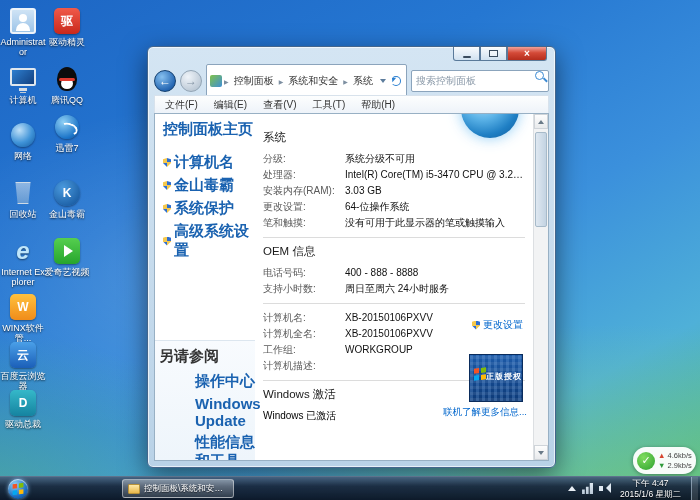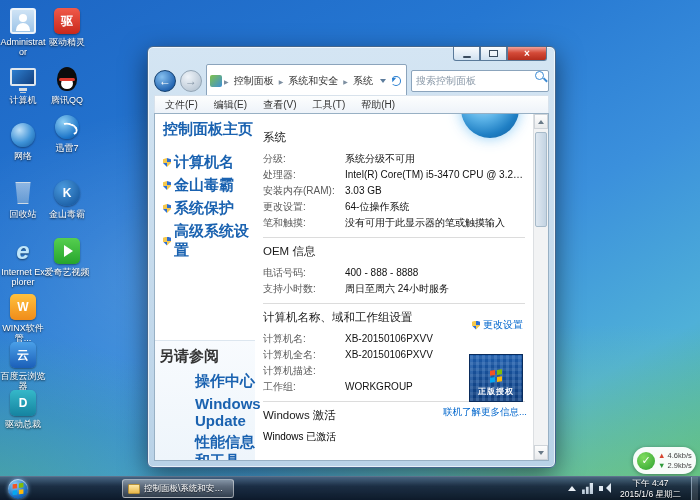--- a/index.html
+++ b/index.html
@@ -113,21 +113,21 @@
   .row .lab { width:82px; flex:0 0 auto; color:#5a5a5a; }
   .row .val { color:#111; white-space:nowrap; overflow:hidden; text-overflow:ellipsis; }
   .divider { height:1px; background:#dcdcdc; margin:6px 0; }
   .bluelink { color:#0066cc; cursor:pointer; }
   #change-settings { position:absolute; right:10px; top:204px; display:flex; align-items:center; gap:3px; }
   #genuine-badge { position:absolute; right:10px; top:240px; width:54px; height:48px; cursor:pointer;
     background:
       repeating-linear-gradient(0deg, rgba(255,255,255,.08) 0 3px, transparent 3px 6px),
       repeating-linear-gradient(90deg, rgba(120,170,230,.25) 0 3px, transparent 3px 6px),
       linear-gradient(#1c5aa8,#0d3a78);
-    border:1px solid #0a2c5c; display:flex; flex-direction:column; align-items:center; justify-content:flex-end; padding-bottom:4px; }
+    border:1px solid #0a2c5c; display:flex; flex-direction:row; align-items:center; justify-content:flex-end; padding-bottom:4px; }
   .flag { width:12px; height:12px; display:grid; grid-template-columns:5px 5px; grid-template-rows:5px 5px; gap:2px; margin-bottom:4px; transform:skewY(-6deg); }
   .flag i { display:block; }
   .badge-text { color:#fff; font-size:8px; font-weight:bold; letter-spacing:1px; }
   #learn-more { position:absolute; right:6px; top:292px; font-size:9.5px; }
   #activation-status { line-height:16px; margin-top:2px; }
 
   #vscroll { width:15px; flex:0 0 auto; background:#f2f3f4; border-left:1px solid #dcdfe2; position:relative; }
   .sbtn { position:absolute; left:0; right:0; height:15px; background:linear-gradient(#fdfdfd,#e8eaec); border:1px solid #cfd4d9;
     display:flex; align-items:center; justify-content:center; cursor:pointer; }
   .sbtn.up { top:0; } .sbtn.down { bottom:0; }
@@ -362,36 +362,35 @@
         <div class="row">
           <span class="lab">电话号码:</span>
           <span class="val">400 - 888 - 8888</span>
         </div>
         <div class="row">
           <span class="lab">支持小时数:</span>
           <span class="val">周日至周六 24小时服务</span>
         </div>
 
         <div class="divider"></div>
-        <div class="sec-title">计算机名称、域和工作组设置</div>
         <div class="row">
           <span class="lab">计算机名:</span>
           <span class="val">XB-20150106PXVV</span>
         </div>
         <div class="row">
           <span class="lab">计算机全名:</span>
           <span class="val">XB-20150106PXVV</span>
         </div>
         <div class="row">
+          <span class="lab">工作组:</span>
+          <span class="val">WORKGROUP</span>
+        </div>
+        <div class="row">
           <span class="lab">计算机描述:</span>
           <span class="val"></span>
-        </div>
-        <div class="row">
-          <span class="lab">工作组:</span>
-          <span class="val">WORKGROUP</span>
         </div>
 
         <div class="divider"></div>
         <div class="sec-title">Windows 激活</div>
         <div id="activation-status">Windows 已激活</div>
 
         <div id="change-settings">
           <div class="shield"></div>
           <span class="bluelink">更改设置</span>
         </div>

